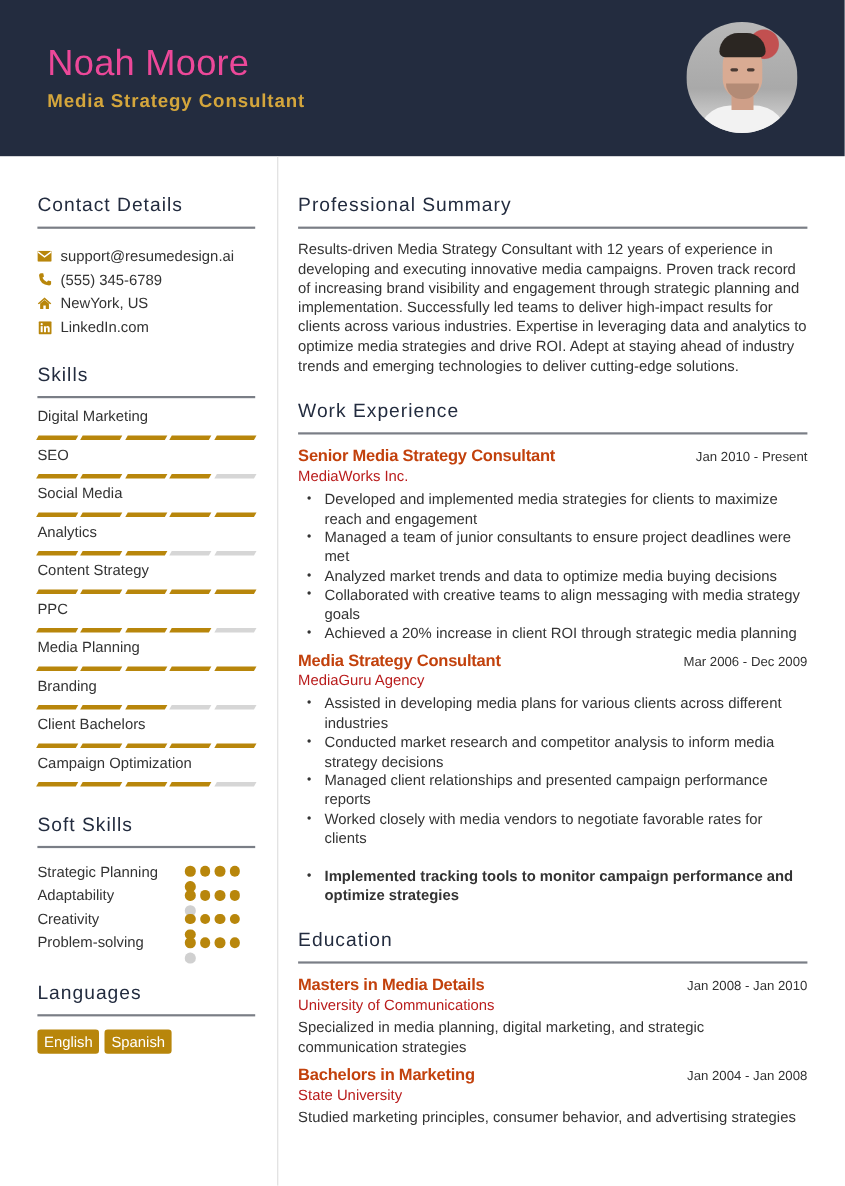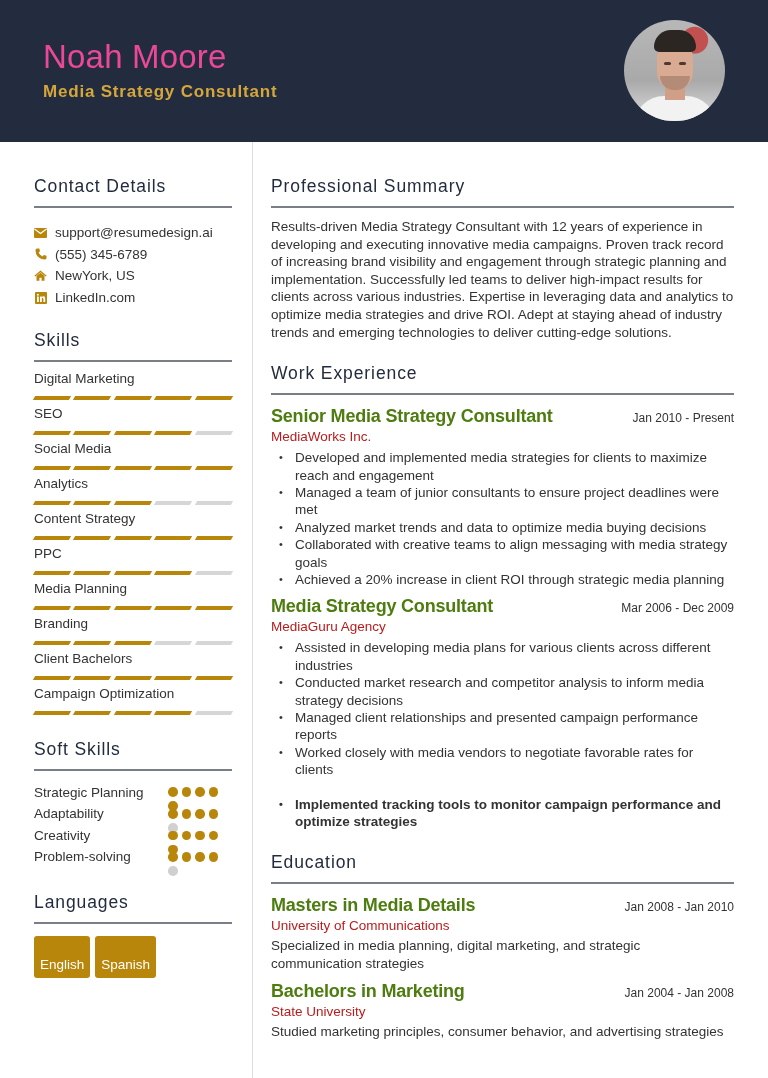--- a/index.html
+++ b/index.html
@@ -53,27 +53,27 @@
   .bar.off { background: #d6d6d6; }
 
   .soft-row { display: flex; height: 21.6px; align-items: center; position: relative; }
   .soft-row .label { width: 134px; font-size: 13.5px; color: #333; }
   .dots { display: flex; gap: 4px; position: relative; }
   .dot { width: 9.5px; height: 9.5px; border-radius: 50%; background: #b8860b; }
   .dot.off { background: #d0d0d0; }
   .dot.wrap { position: absolute; left: 0; top: 14px; }
 
   .langs { display: flex; gap: 5px; margin-top: 12px; }
-  .lang { background: #b8860b; color: #fff; font-size: 13.5px; padding: 21px 6px; border-radius: 3px; height: 22px; line-height: 16px; }
+  .lang { background: #b8860b; color: #fff; font-size: 13.5px; padding: 4px 6px; border-radius: 3px; height: 22px; line-height: 16px; }
 
   .summary { font-size: 13.5px; line-height: 17.6px; color: #333; margin-top: 10px; }
 
   .job { margin-top: 11px; }
   .job-head { display: flex; justify-content: space-between; align-items: baseline; }
-  .job-title { font-size: 18px; font-weight: bold; color: #4d7c0f; letter-spacing: -0.2px; }
+  .job-title { font-size: 15px; font-weight: bold; color: #c2410c; letter-spacing: -0.2px; }
   .job-date { font-size: 12px; color: #333; }
   .job-company { font-size: 13.5px; color: #b91c1c; margin-top: 2px; }
   .bullets { list-style: none; margin-top: 5px; padding-left: 8px; }
   .bullets li { position: relative; padding-left: 16px; font-size: 13.5px; line-height: 17.4px; color: #333; }
   .bullets li::before { content: "\2022"; position: absolute; left: 0; top: 0; font-size: 11px; }
   .bullets li.gap { margin-top: 17px; font-weight: bold; }
 
   .edu-desc { font-size: 13.5px; line-height: 17.6px; color: #333; margin-top: 4px; }
 </style>
 </head>

